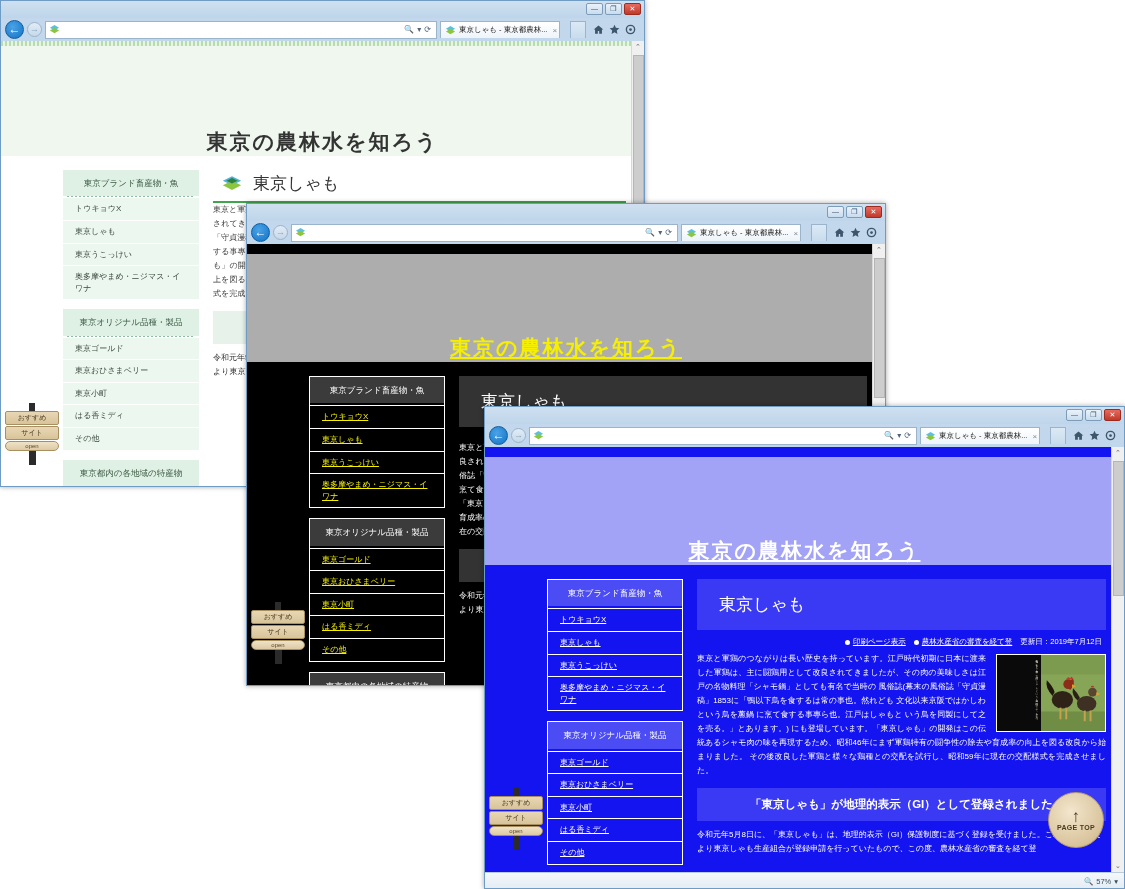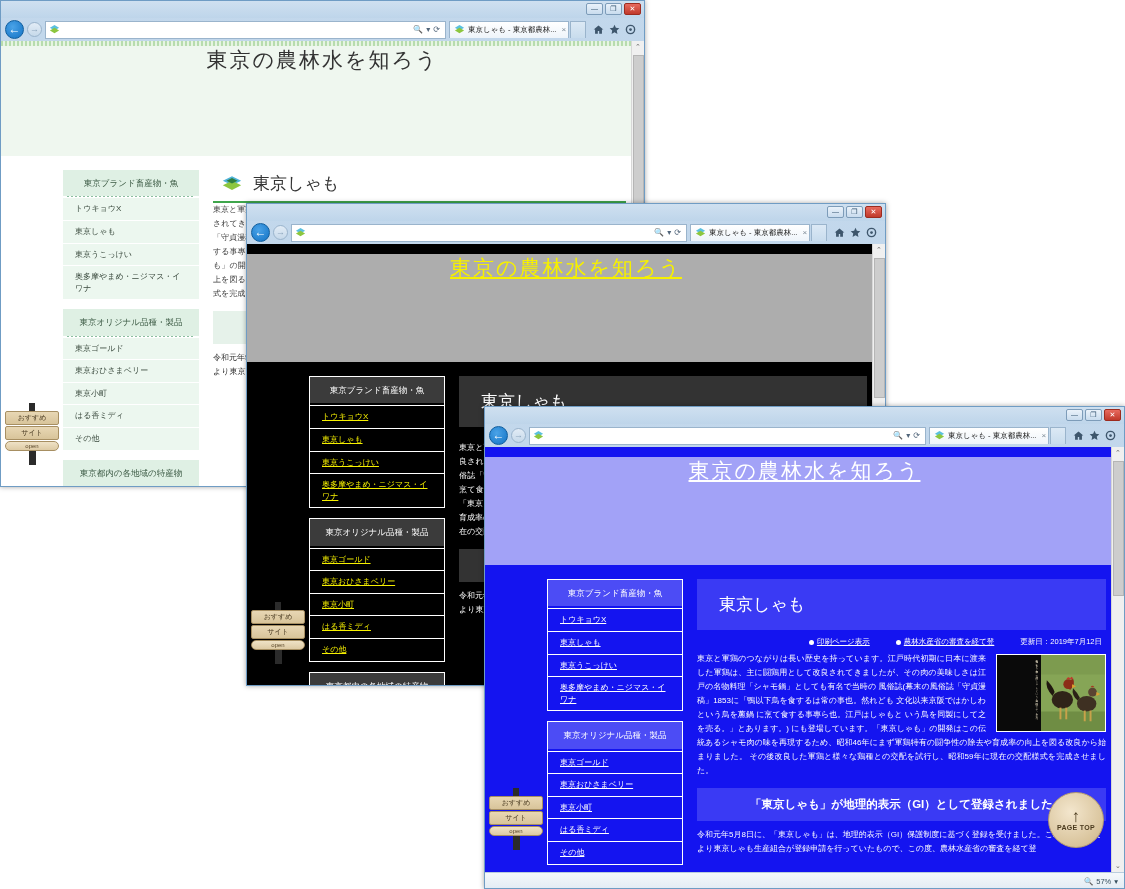--- a/index.html
+++ b/index.html
@@ -51,21 +51,21 @@
   }
   .addrbar {
     flex: 1 1 auto; height: 18px;
     background: #fff; border: 1px solid #9ab4cc;
     display: flex; align-items: center; padding: 0 3px; gap: 3px;
     min-width: 0;
   }
   .fav-ico { width: 11px; height: 11px; flex: 0 0 auto; }
   .addr-txt { flex: 1 1 auto; font-size: 8px; color: #333; overflow: hidden; white-space: nowrap; }
   .addr-tools { display: flex; gap: 3px; color: #51657a; font-size: 8px; flex: 0 0 auto; padding-right: 2px; }
-  .tabstrip { display: flex; align-items: flex-start; height: 18px; gap: 1px; flex: 0 0 auto; }
+  .tabstrip { display: flex; align-items: center; height: 18px; gap: 10px; flex: 0 0 auto; }
   .tab {
     height: 17px; max-width: 120px;
     background: linear-gradient(to bottom,#ffffff,#eef4fa);
     border: 1px solid #9ab4cc; border-bottom: none;
     display: flex; align-items: center; gap: 3px; padding: 0 4px;
     font-size: 7.5px; color: #1a1a1a; white-space: nowrap; overflow: hidden;
   }
   .tab .tclose { color: #7d8a96; font-size: 8px; margin-left: 2px; }
   .tab.newtab { width: 16px; background: linear-gradient(to bottom,#dce9f5,#c8dced); }
   .ctrl-icons { display: flex; gap: 5px; align-items: center; padding: 0 4px; color: #3e566c; flex: 0 0 auto; }
@@ -82,37 +82,37 @@
   .statusbar {
     height: 17px; background: linear-gradient(to bottom,#f4f8fb,#e3ecf4);
     border-top: 1px solid #b9ccdd;
     display: flex; align-items: center; justify-content: flex-end;
     font-size: 7.5px; color: #37505f; padding-right: 6px; gap: 3px;
   }
 
   
   .page { position: absolute; inset: 0; overflow: hidden; }
   .page-banner {
-    display: flex; align-items: flex-start; justify-content: center;
-    font-size: 21px; letter-spacing: 2px;
+    display: flex; align-items: flex-end; justify-content: center;
+    font-size: 21px; letter-spacing: 2px; font-weight: bold;
   }
   .banner-stripe { height: 5px; width: 100%; }
   .page-body { display: flex; padding: 14px 0 0 0; gap: 14px; position: relative; }
   .sidebar { width: 136px; margin-left: 62px; flex: 0 0 auto; }
   .side-group { margin-bottom: 10px; }
   .side-head {
     text-align: center; font-size: 8.5px; padding: 7px 4px; line-height: 1.45;
   }
   .side-dots { height: 1px; margin: 0 4px; }
   .side-item { font-size: 8px; padding: 5px 12px; line-height: 1.45; }
   .main { flex: 1 1 auto; padding-right: 18px; min-width: 0; }
   .main-title { display: flex; align-items: center; gap: 10px; font-size: 17px; padding: 2px 0 6px 8px; }
   .logo-ico { width: 22px; height: 17px; flex: 0 0 auto; }
   .title-rule { height: 2px; width: 100%; }
-  .meta-row { display: flex; justify-content: flex-end; align-items: center; gap: 26px; font-size: 7.5px; padding: 7px 4px 5px 0; }
+  .meta-row { display: flex; justify-content: flex-end; align-items: center; gap: 8px; font-size: 7.5px; padding: 7px 4px 5px 0; }
   .meta-row .bullet { display: inline-block; width: 5px; height: 5px; border-radius: 50%; margin-right: 3px; vertical-align: middle; }
   .body-text { font-size: 8px; line-height: 1.75; text-align: justify; }
   .body-figure { float: right; width: 110px; margin: 2px 0 4px 10px; }
   .gi-head { font-size: 11.5px; font-weight: bold; text-align: center; padding: 9px 6px; margin-top: 10px; }
   .gi-text { font-size: 8px; line-height: 1.75; padding-top: 7px; }
 
   
   .t-default { background: #ffffff; color: #2c2c2c; }
   .t-default .page-banner { background: #eff7ef; color: #333; height: 110px; }
   .t-default .banner-stripe {

